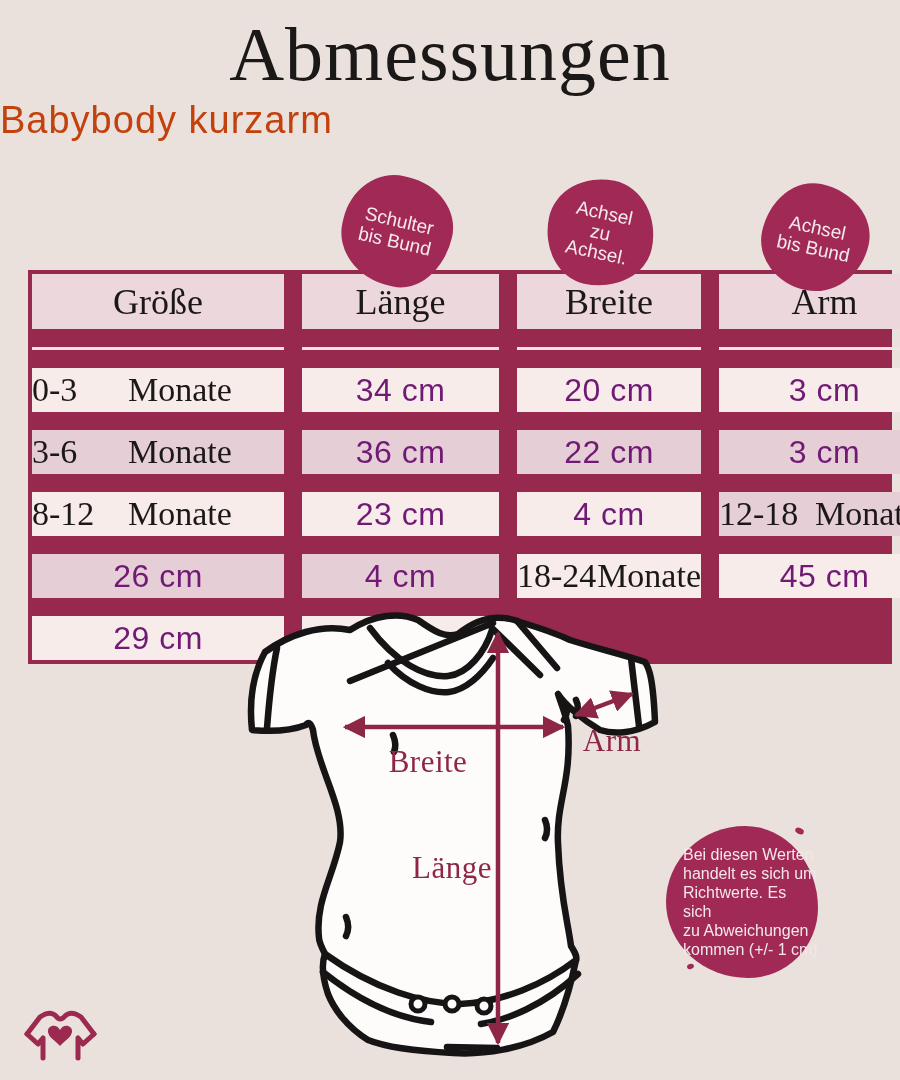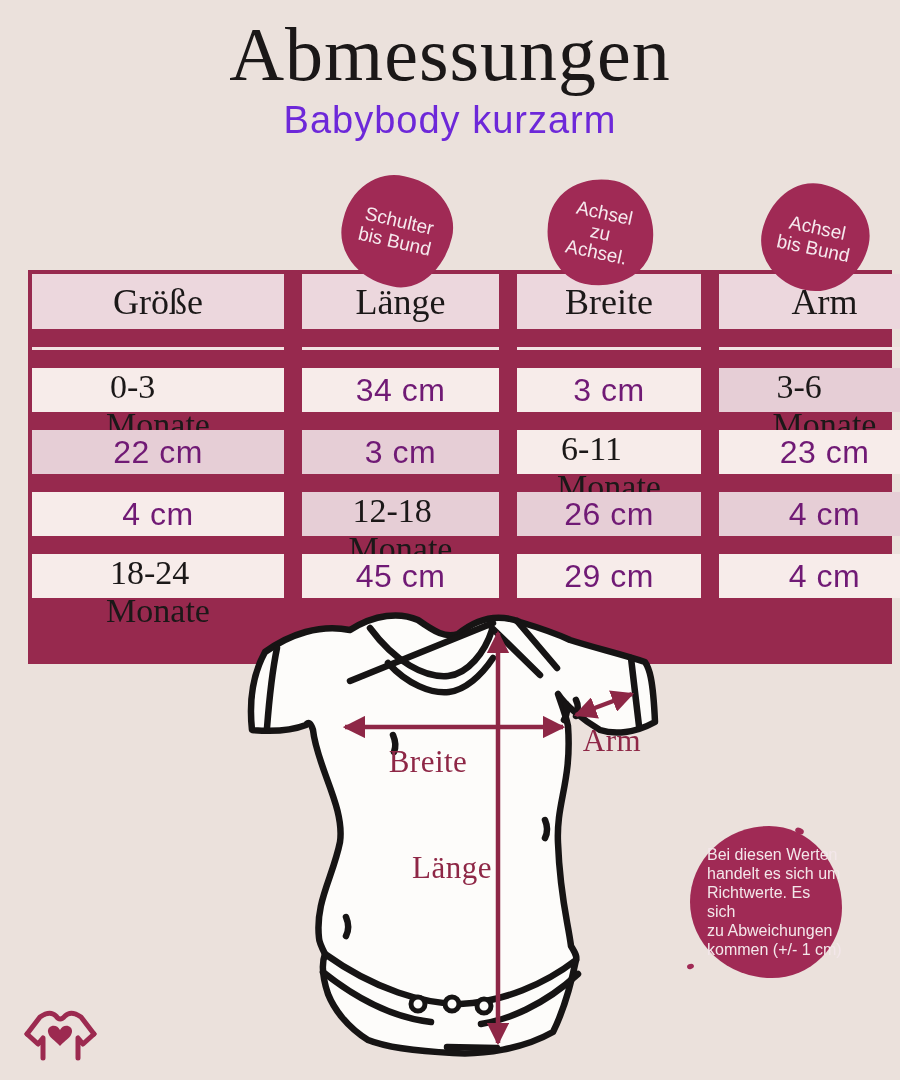--- a/index.html
+++ b/index.html
@@ -18,22 +18,22 @@
   body{background:var(--bg);font-family:"Liberation Serif",serif;position:relative;overflow:hidden;}
   .stage{position:absolute;inset:0;}
 
   .title{
     position:absolute;top:16px;left:0;width:100%;
     text-align:center;font-size:76px;font-weight:500;color:var(--ink);
     letter-spacing:1px;line-height:1.0;
   }
   .subtitle{
     position:absolute;top:99px;left:0;width:100%;
-    text-align:center;font-family:"Liberation Sans",sans-serif;font-weight:400;
-    font-size:38px;color:#6d28d9;letter-spacing:1px;
+    font-family:"Liberation Sans",sans-serif;font-weight:400;
+    font-size:38px;color:#c2410c;letter-spacing:1px;
   }
 
   
   .badge{
     position:absolute;z-index:3;
     display:flex;flex-direction:column;align-items:center;justify-content:center;
     background:var(--accent);color:#f6e9ee;
     font-family:"Liberation Sans",sans-serif;
     text-align:center;
   }
@@ -52,38 +52,38 @@
     display:grid;
     grid-template-columns:252px 197px 184px 211px;
     grid-template-rows:55px 3px repeat(5,44px);
     column-gap:4px;row-gap:4px;gap:18px;
   }
   .cell{display:flex;align-items:center;justify-content:center;color:var(--ink);}
   .hcell{background:var(--hdr-bg);font-size:36px;}
   .strip{background:var(--strip);}
   .light{background:var(--row-light);}
   .dark{background:var(--row-dark);}
-  .c-size{justify-content:flex-start;font-size:34px;flex-direction:column;}
+  .c-size{justify-content:flex-start;font-size:34px;}
   .c-size .range{display:inline-block;width:96px;}
   .c-val{font-family:"Liberation Sans",sans-serif;font-size:32px;color:#701a75;letter-spacing:0.5px;}
 
   
   .onesie{position:absolute;left:235px;top:602px;width:440px;height:460px;z-index:2;}
   .onesie svg{position:absolute;left:0;top:0;}
   .dlabel{
     position:absolute;color:var(--arrow);font-size:31px;letter-spacing:0.5px;
     transform:translate(-50%,-50%);white-space:nowrap;
   }
   .l-breite{left:193px;top:160px;}
   .l-arm{left:377px;top:139px;}
   .l-laenge{left:217px;top:266px;}
 
   
   .note{
-    position:absolute;left:690px;top:826px;width:152px;height:152px;z-index:2;
+    position:absolute;left:666px;top:826px;width:152px;height:152px;z-index:2;
     background:var(--accent);color:#f3e7ea;
     border-radius:52% 48% 46% 54% / 50% 54% 46% 50%;
     font-family:"Liberation Sans",sans-serif;font-size:16px;line-height:19px;
     display:flex;flex-direction:column;justify-content:center;
     padding-left:17px;
   }
   .speck{position:absolute;background:var(--accent);border-radius:50%;z-index:2;}
   .sp1{left:795px;top:828px;width:9px;height:6px;transform:rotate(25deg);}
   .sp2{left:687px;top:964px;width:7px;height:5px;transform:rotate(-15deg);}
 
@@ -120,31 +120,33 @@
     <div class="strip"></div>
     <div class="strip"></div>
     <div class="strip"></div>
     <div class="strip"></div>
 
     <div class="cell c-size light">
       <span class="range">0-3</span>
       <span class="unit">Monate</span>
     </div>
     <div class="cell c-val light">34 cm</div>
+    <div class="cell c-val light">20 cm</div>
     <div class="cell c-val light">3 cm</div>
 
     <div class="cell c-size dark">
       <span class="range">3-6</span>
       <span class="unit">Monate</span>
     </div>
+    <div class="cell c-val dark">36 cm</div>
     <div class="cell c-val dark">22 cm</div>
     <div class="cell c-val dark">3 cm</div>
 
     <div class="cell c-size light">
-      <span class="range">6-11</span>
+      <span class="range">8-12</span>
       <span class="unit">Monate</span>
     </div>
     <div class="cell c-val light">23 cm</div>
     <div class="cell c-val light">4 cm</div>
 
     <div class="cell c-size dark">
       <span class="range">12-18</span>
       <span class="unit">Monate</span>
     </div>
     <div class="cell c-val dark">26 cm</div>

